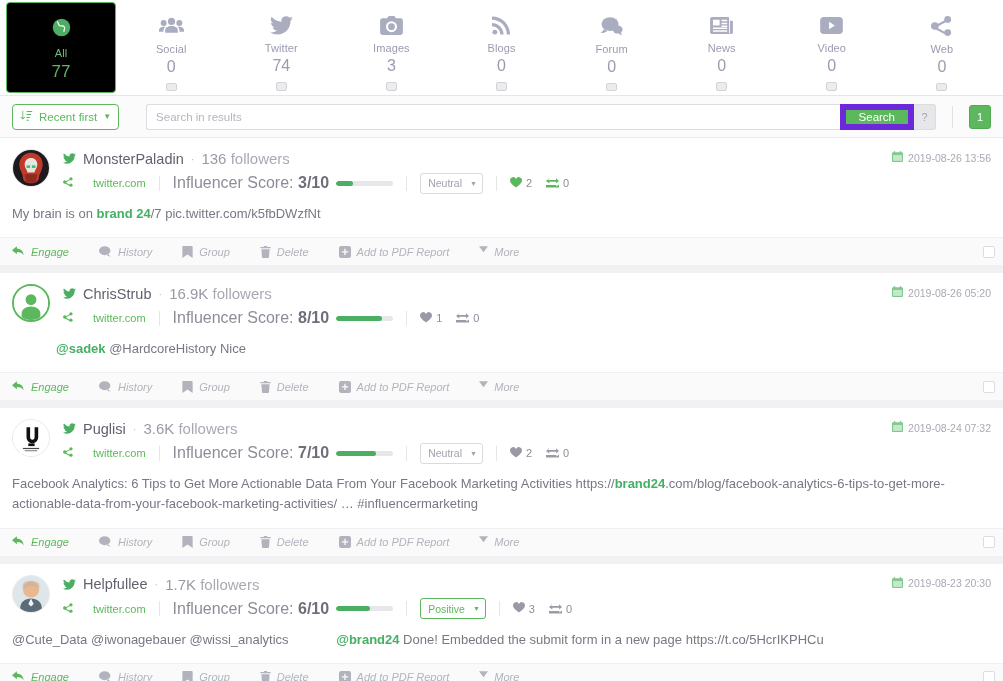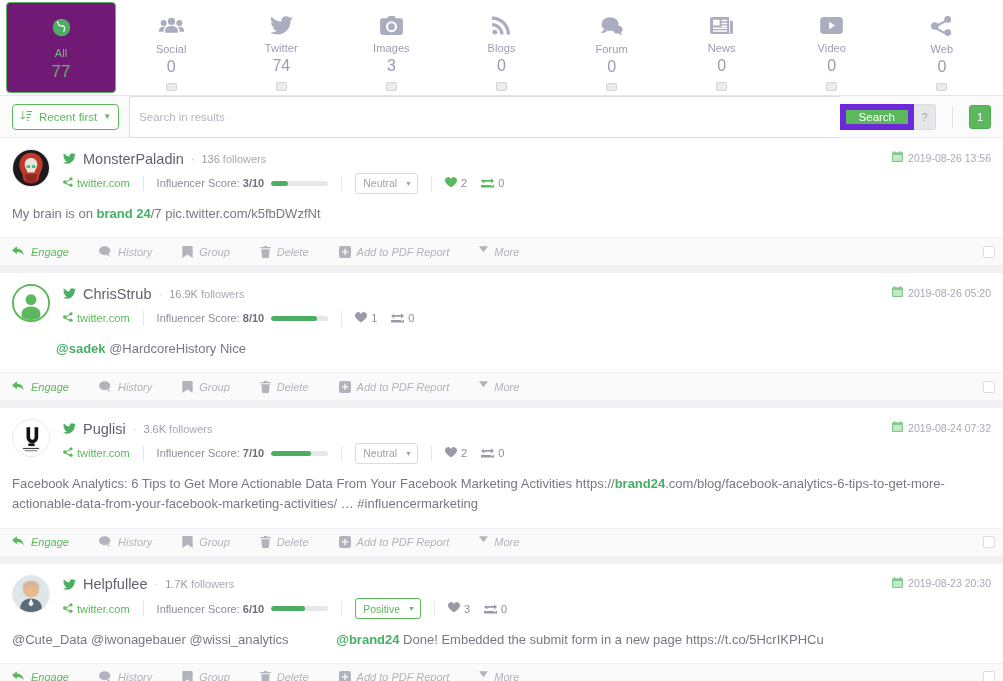--- a/index.html
+++ b/index.html
@@ -29,21 +29,21 @@
     flex-direction: column;
     align-items: center;
     justify-content: flex-start;
     padding-top: 11px;
     border: 1px solid transparent;
     border-radius: 4px;
     cursor: pointer;
   }
   .source.active {
     border-color: #5cb85c;
-    background: #701a75;
+    background: #000000;
     height: 91px;
     margin-top: 2px;
   }
   .source .ico { height: 26px; display: flex; align-items: center; justify-content: center; color: #aaadc0; }
   .source.active .ico { color: #4cae63; }
   .source .lbl { font-size: 11px; color: #9a9cae; margin-top: 7px; letter-spacing: .1px; }
   .source.active .lbl { color: #6cbf78; }
   .source .cnt { font-size: 16px; color: #9a9cae; margin-top: 3px; font-weight: 400; }
   .source.active .cnt { color: #5cb85c; font-size: 17px; }
   .source .chk {
@@ -69,30 +69,31 @@
     background: #fff;
     color: #5cb85c;
     font-size: 11.5px;
     display: flex; align-items: center; gap: 6px;
     padding: 0 7px;
     cursor: pointer;
   }
   .sortbtn .caret { margin-left: auto; font-size: 8px; }
   .searchwrap { flex: 1; display: flex; align-items: center; height: 26px; }
   .searchinput {
-    flex: 1; height: 42px;
+    flex: 1; height: 26px;
     border: 1px solid #dcdce2;
     border-right: none;
     border-radius: 3px 0 0 3px;
     padding: 0 9px;
     font-size: 11.5px;
     color: #6b6b78;
     font-family: "Liberation Sans", sans-serif;
     outline: none;
     background: #fff;
+    margin-left: 17px;
   }
   .searchinput::placeholder { color: #b5b5bf; }
   .searchbtn {
     height: 26px; padding: 0 13px;
     background: #5cb85c; color: #fff; border: 6px solid #6d28d9;
     font-size: 11.5px; cursor: pointer; border-radius: 0;
   }
   .helpbtn {
     height: 26px; width: 22px;
     background: #e7e7ea; color: #a5a5b0; border: 1px solid #dcdce2; border-left: none;
@@ -122,26 +123,26 @@
     background: #f2f2f4;
     display: flex; align-items: center; justify-content: center;
     border: 1px solid #eaeaee;
   }
   .avatar.ring { border: 2px solid #5cb85c; background: #fff; }
   .meta { flex: 1; min-width: 0; }
   .line1 { display: flex; align-items: center; gap: 7px; height: 19px; }
   .bird { color: #4cae63; display: flex; align-items: center; }
   .author { font-size: 14.5px; color: #62626f; }
   .dot { color: #c3c3cb; font-size: 11px; }
-  .followers { font-size: 11px; color: #a9a9b4; }
+  .followers { font-size: 15px; color: #a9a9b4; }
   .followers b { font-weight: 400; color: #9a9aa6; }
   .line2 { display: flex; align-items: center; height: 26px; margin-top: 2px; gap: 0; }
-  .src { font-size: 11px; color: #5cb85c; display: flex; align-items: center; gap: 4px; }
+  .src { font-size: 11px; color: #5cb85c; display: flex; align-items: center; gap: 20px; }
   .sep { width: 1px; height: 15px; background: #e6e6ea; margin: 0 13px; }
-  .score { font-size: 11px; color: #8d8d99; display: flex; align-items: center; gap: 7px; }
+  .score { font-size: 16px; color: #8d8d99; display: flex; align-items: center; gap: 7px; }
   .bar { width: 57px; height: 5px; border-radius: 3px; background: #e7e7ea; position: relative; overflow: hidden; }
   .bar i { display: block; height: 100%; background: #4cae63; border-radius: 3px; }
   .sentiment {
     height: 21px; min-width: 62px;
     border: 1px solid #dadae0; border-radius: 3px;
     font-size: 10.5px; color: #a2a2ad;
     display: flex; align-items: center; justify-content: space-between;
     padding: 0 5px 0 7px; cursor: pointer; background: #fff;
   }
   .sentiment.positive { border-color: #5cb85c; color: #5cb85c; }

